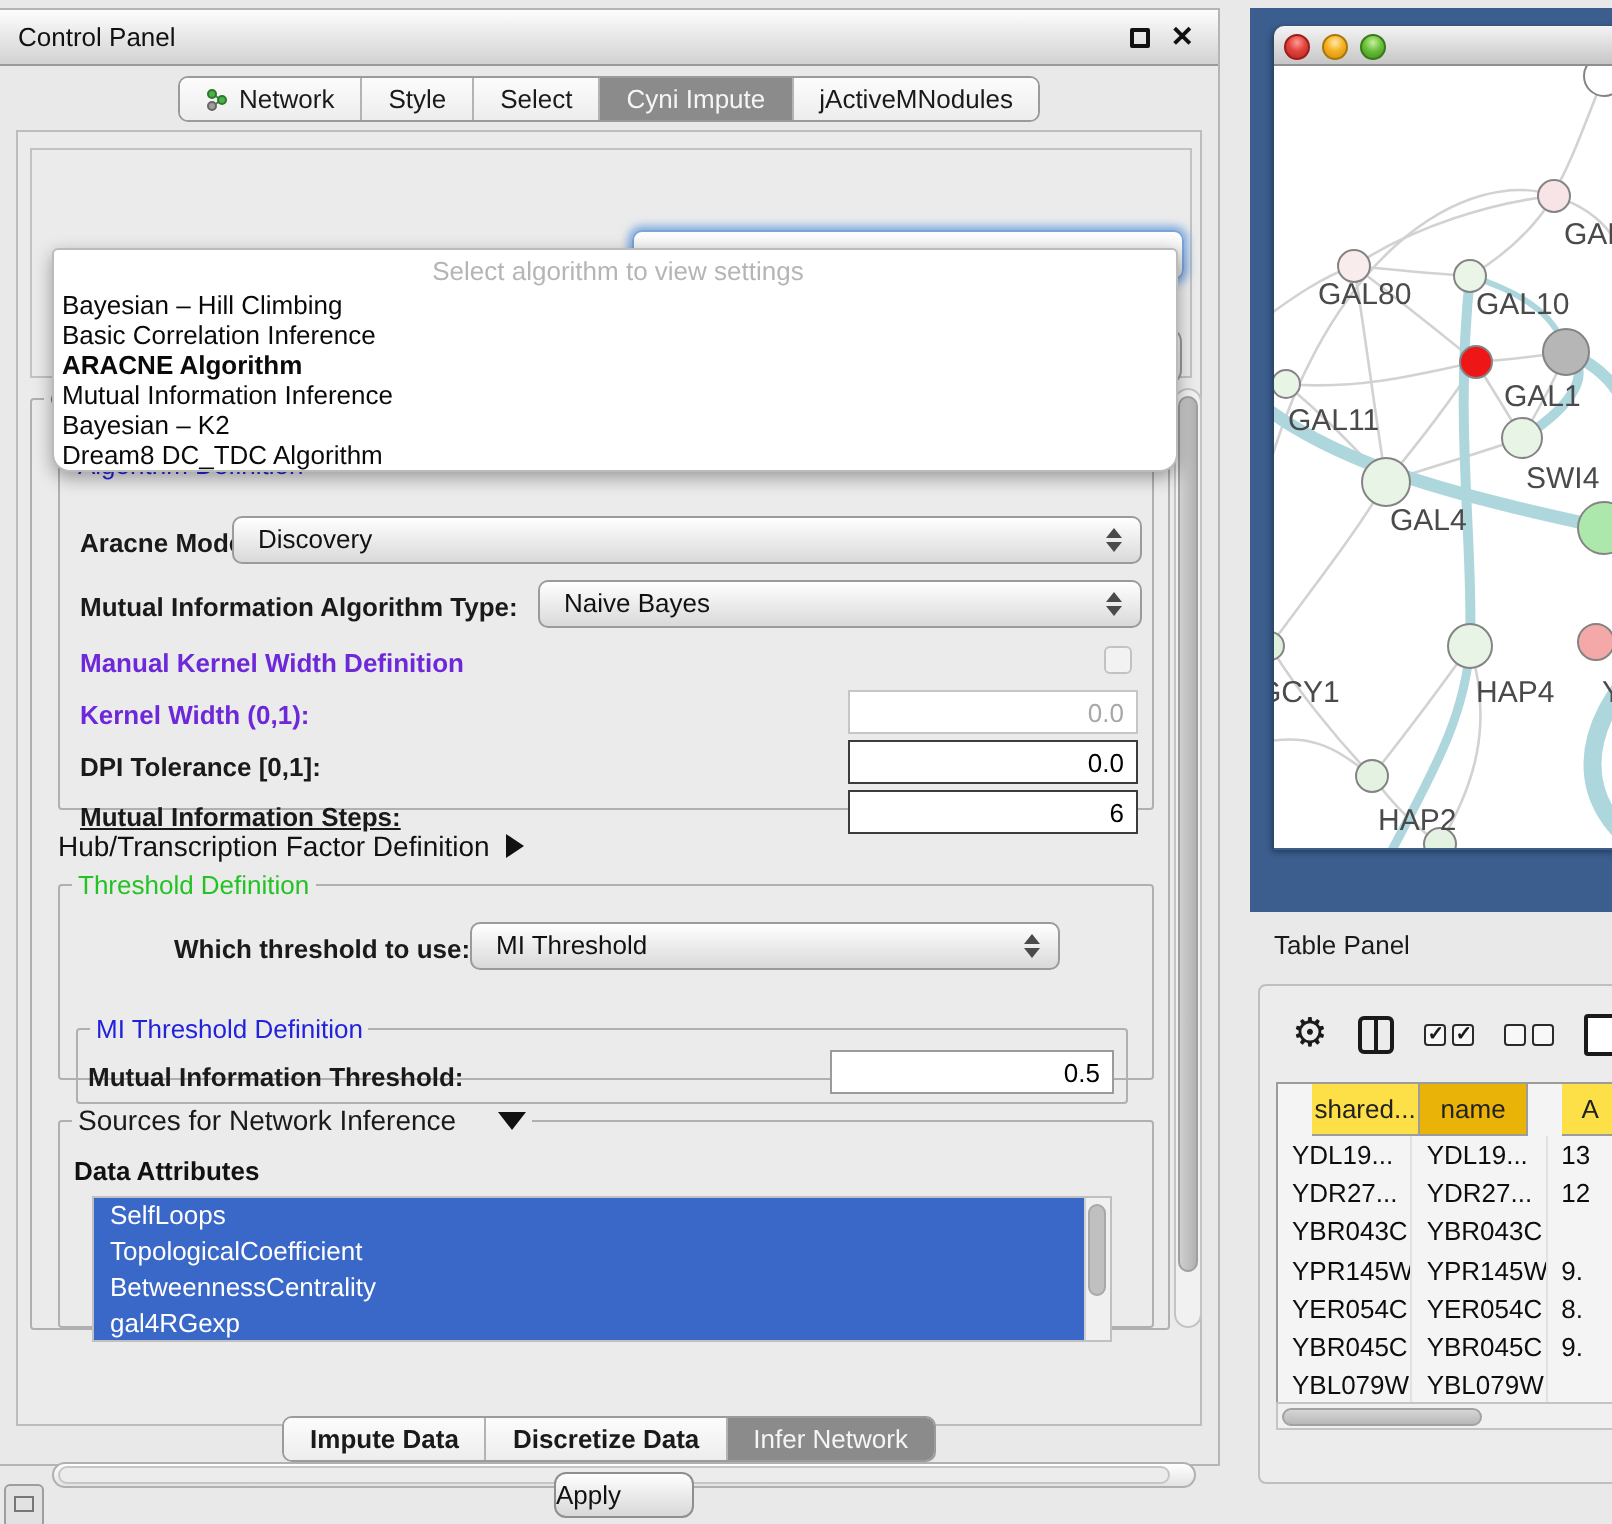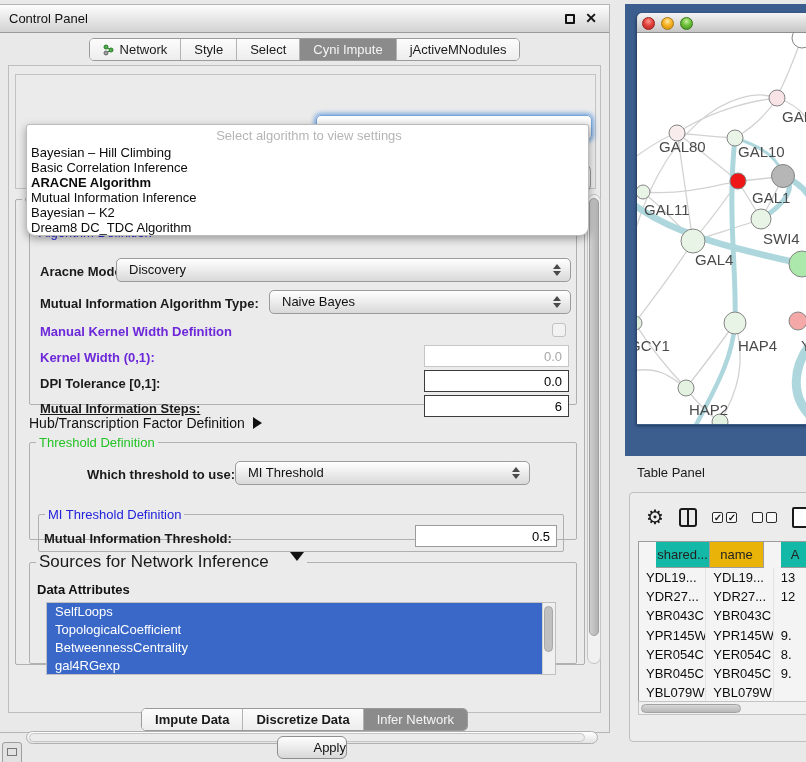--- a/index.html
+++ b/index.html
@@ -85,38 +85,38 @@
     border-radius:3px; background:#f2f2f2; }
 
   #hub-row { position:absolute; left:13px; top:208px; font-size:14px; color:#111; display:flex; align-items:center; gap:8px; }
   .tri-right { width:0; height:0; border-top:6px solid transparent; border-bottom:6px solid transparent; border-left:9px solid #111; }
   .tri-down  { width:0; height:0; border-left:7px solid transparent; border-right:7px solid transparent; border-top:9px solid #111; display:inline-block; }
 
   #threshold-box { position:absolute; left:13px; top:228px; width:548px; height:105px; }
   #mithr-box { position:absolute; left:8px; top:57px; width:526px; height:45px; }
 
   #sources-box { position:absolute; left:13px; top:345px; width:548px; height:112px; }
-  #sources-box legend { display:flex; align-items:flex-start; gap:21px; font-size:17px; }
+  #sources-box legend { display:flex; align-items:center; gap:21px; font-size:14px; }
   #data-attr-label { position:absolute; left:7px; top:10px; font-size:13px; font-weight:bold; color:#111; }
   #attr-list { position:absolute; left:16px; top:30px; width:510px; height:73px;
     background:#ffffff; border:1px solid #c0c0c0; overflow:hidden; }
   .attr-item { height:18px; line-height:18px; font-size:13px; color:#ffffff; background:#3a68c8;
     padding-left:8px; width:calc(100% - 13px); }
   #attr-vscroll { position:absolute; right:0; top:0; width:13px; height:100%; background:#f0f0f0; border-left:1px solid #d0d0d0; }
   #attr-vscroll .thumb { position:absolute; left:1px; top:3px; width:9px; height:46px;
     background:#c0c0c0; border:1px solid #a8a8a8; border-radius:5px; }
 
   #settings-hscroll { position:absolute; left:10px; top:524px; width:572px; height:13px;
     background:linear-gradient(#ffffff,#e3e3e3); border:1px solid #b0b0b0; border-radius:7px; }
   #settings-hscroll .thumb { position:absolute; left:2px; top:1px; width:556px; height:9px;
     background:#ececec; border:1px solid #c6c6c6; border-radius:5px; }
 
   #apply-btn { position:absolute; left:268px; top:670px; width:70px; height:23px;
     border:1px solid #8f8f8f; border-radius:6px; background:linear-gradient(#fefefe,#d8d8d8);
-    font-size:13px; color:#111; text-align:right; line-height:21px; }
+    font-size:13px; color:#111; text-align:left; line-height:21px; }
 
   #bottom-tabs { position:absolute; left:0; top:703px; width:100%; display:flex; justify-content:center; }
   #bottom-tabs .seg { font-weight:bold; }
   #bottom-tabs .seg.selected { font-weight:normal; }
 
   #mini-icon { position:absolute; left:2px; top:742px; width:20px; height:22px;
     border:1px solid #9e9e9e; border-radius:3px; background:#e2e2e2; }
   #mini-icon .glyph { position:absolute; left:4px; top:5px; width:10px; height:8px; border:1.5px solid #777; }
 
   
@@ -143,21 +143,21 @@
   #col-icon:after { content:""; position:absolute; left:6px; top:0; width:2.5px; height:100%; background:#1a1a1a; }
   .cb-pair { display:flex; gap:3px; }
   .mini-cb { width:11px; height:11px; border:1.5px solid #2a2a2a; border-radius:2px; font-size:10px;
     line-height:9px; text-align:center; color:#1a1a1a; font-weight:bold; background:#f8f8f8; }
   #doc-icon { width:16px; height:21px; border:2.5px solid #1a1a1a; border-radius:2px; background:#fff; }
 
   #tp-table { position:absolute; left:8px; top:48px; width:172px; height:160px; overflow:hidden; background:#f4f4f4; border-top:1px solid #9c9c9c; border-left:1px solid #9c9c9c; }
   .th-row { display:flex; height:26px; }
   .th-cell { border-right:1px solid #9c9c9c; border-bottom:1px solid #9c9c9c; font-size:13px; color:#222;
     display:flex; align-items:center; justify-content:center; overflow:hidden; white-space:nowrap; }
-  .th-blue { background:#14b8a6;margin-left:17px; }
+  .th-blue { background:#fde047;margin-left:17px; }
   .th-gray { background:#eab308; }
   .td-row { display:flex; height:19.2px; }
   .td-cell { font-size:13px; color:#0d0d0d; padding-left:7px; line-height:19.2px; overflow:hidden; white-space:nowrap; border-right:1px solid #e2e2e2; }
   .c0 { width:75px; } .c1 { width:75px; } .c2 { width:40px; }
   #tp-hscroll { position:absolute; left:8px; top:208px; width:172px; height:14px;
     background:#f0f0f0; border:1px solid #c4c4c4; }
   #tp-hscroll .thumb { position:absolute; left:2px; top:1.5px; width:100px; height:9px;
     background:linear-gradient(#d6d6d6,#b8b8b8); border:1px solid #a2a2a2; border-radius:5px; }
 </style>
 </head>

